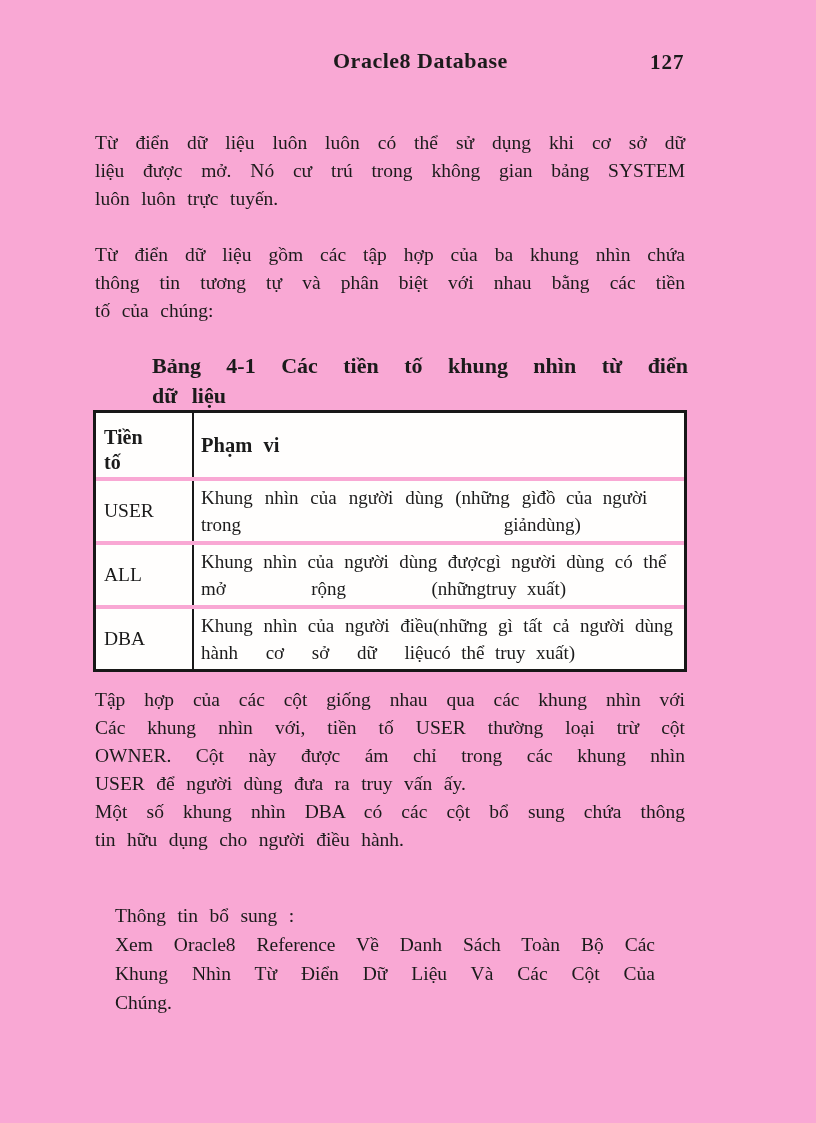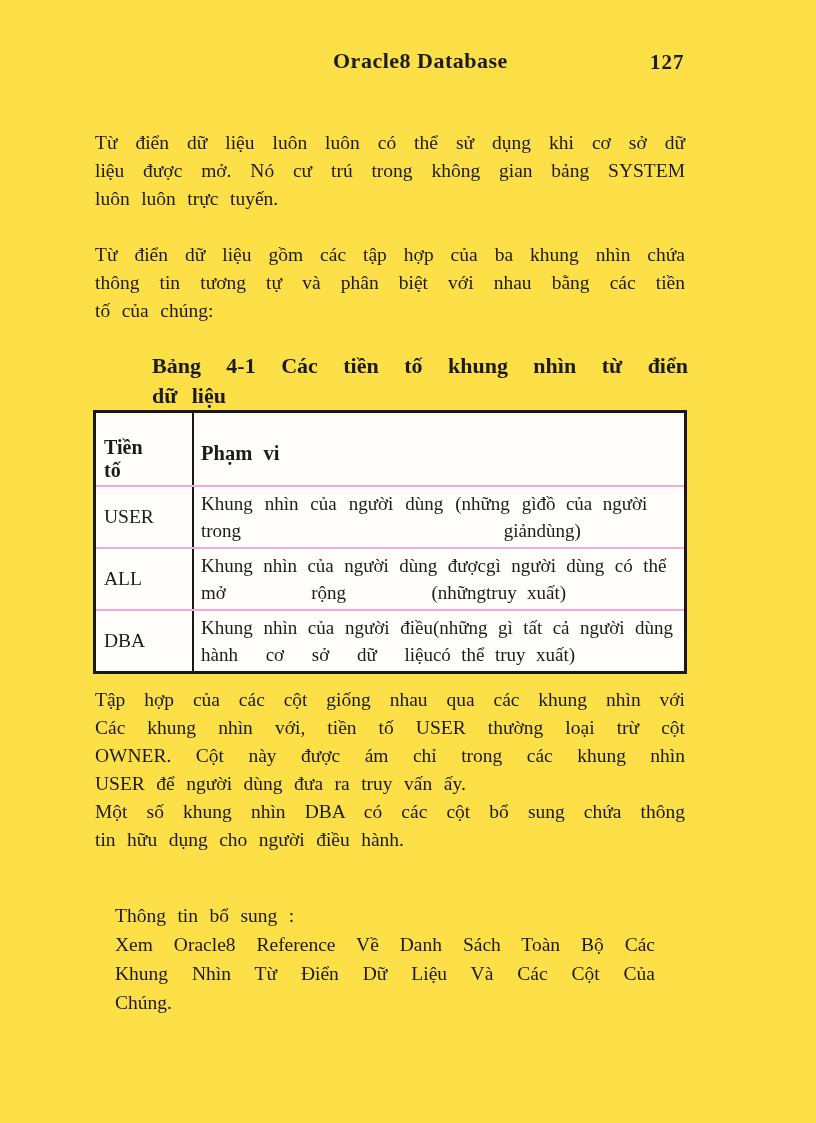--- a/index.html
+++ b/index.html
@@ -1,19 +1,19 @@
 <!DOCTYPE html>
 <html><head>
 <meta charset="utf-8">
 <style>
   html,body{margin:0;padding:0;background:#ffffff;}
   .page{
     position:relative;
     width:816px;height:1123px;
-    background:#fde047;
+    background:#f9a8d4;
     font-family:"Liberation Serif","DejaVu Serif",serif;
     color:#1b1b1b;
     overflow:hidden;
   }
   .block{position:absolute;}
   
   .hdr-title{
     position:absolute;left:333px;top:48px;
     font-size:22px;font-weight:bold;letter-spacing:0.5px;
   }
@@ -31,37 +31,37 @@
     font-size:22px;font-weight:bold;line-height:30px;
   }
   .caption .jl{word-spacing:0.15em;}
   .caption .ll{word-spacing:0.4em;}
   
   .dict-table{
     position:absolute;left:93px;top:410px;width:594px;
     border:3px solid #181818;box-sizing:border-box;
     background:#fffefd;
   }
-  .trow{display:flex;border-top:2px solid #f9a8d4;}
+  .trow{display:flex;border-top:4px solid #f9a8d4;}
   .trow.first{border-top:none;}
   .cell-prefix{
     flex:0 0 98px;box-sizing:border-box;
     border-right:2px solid #181818;
     padding:3px 4px 3px 8px;
     font-size:19.5px;
     display:flex;flex-direction:column;justify-content:center;
   }
   .cell-scope{
     flex:1 1 auto;box-sizing:border-box;
     padding:3px 5px 3px 7px;
     font-size:19px;line-height:27px;
   }
   .hrow{min-height:64px;}
   .drow{min-height:59px;}
-  .hrow .cell-prefix{justify-content:space-between;font-weight:bold;font-size:20px;padding-top:23px;padding-bottom:3px;}
+  .hrow .cell-prefix{justify-content:space-between;font-weight:bold;font-size:20px;padding-top:13px;padding-bottom:3px;}
   .hrow .cell-scope{display:flex;align-items:flex-end;font-weight:bold;font-size:20.5px;padding-bottom:18px;word-spacing:0.3em;}
   .drow .cell-scope{display:flex;flex-direction:row;justify-content:center;}
   .cell-scope .jl{word-spacing:0.1em;}
   .cell-scope .ll{word-spacing:0.3em;}
   
   .note{left:115px;top:901px;width:540px;font-size:19.5px;line-height:29px;}
 </style>
 </head>
 <body>
 

